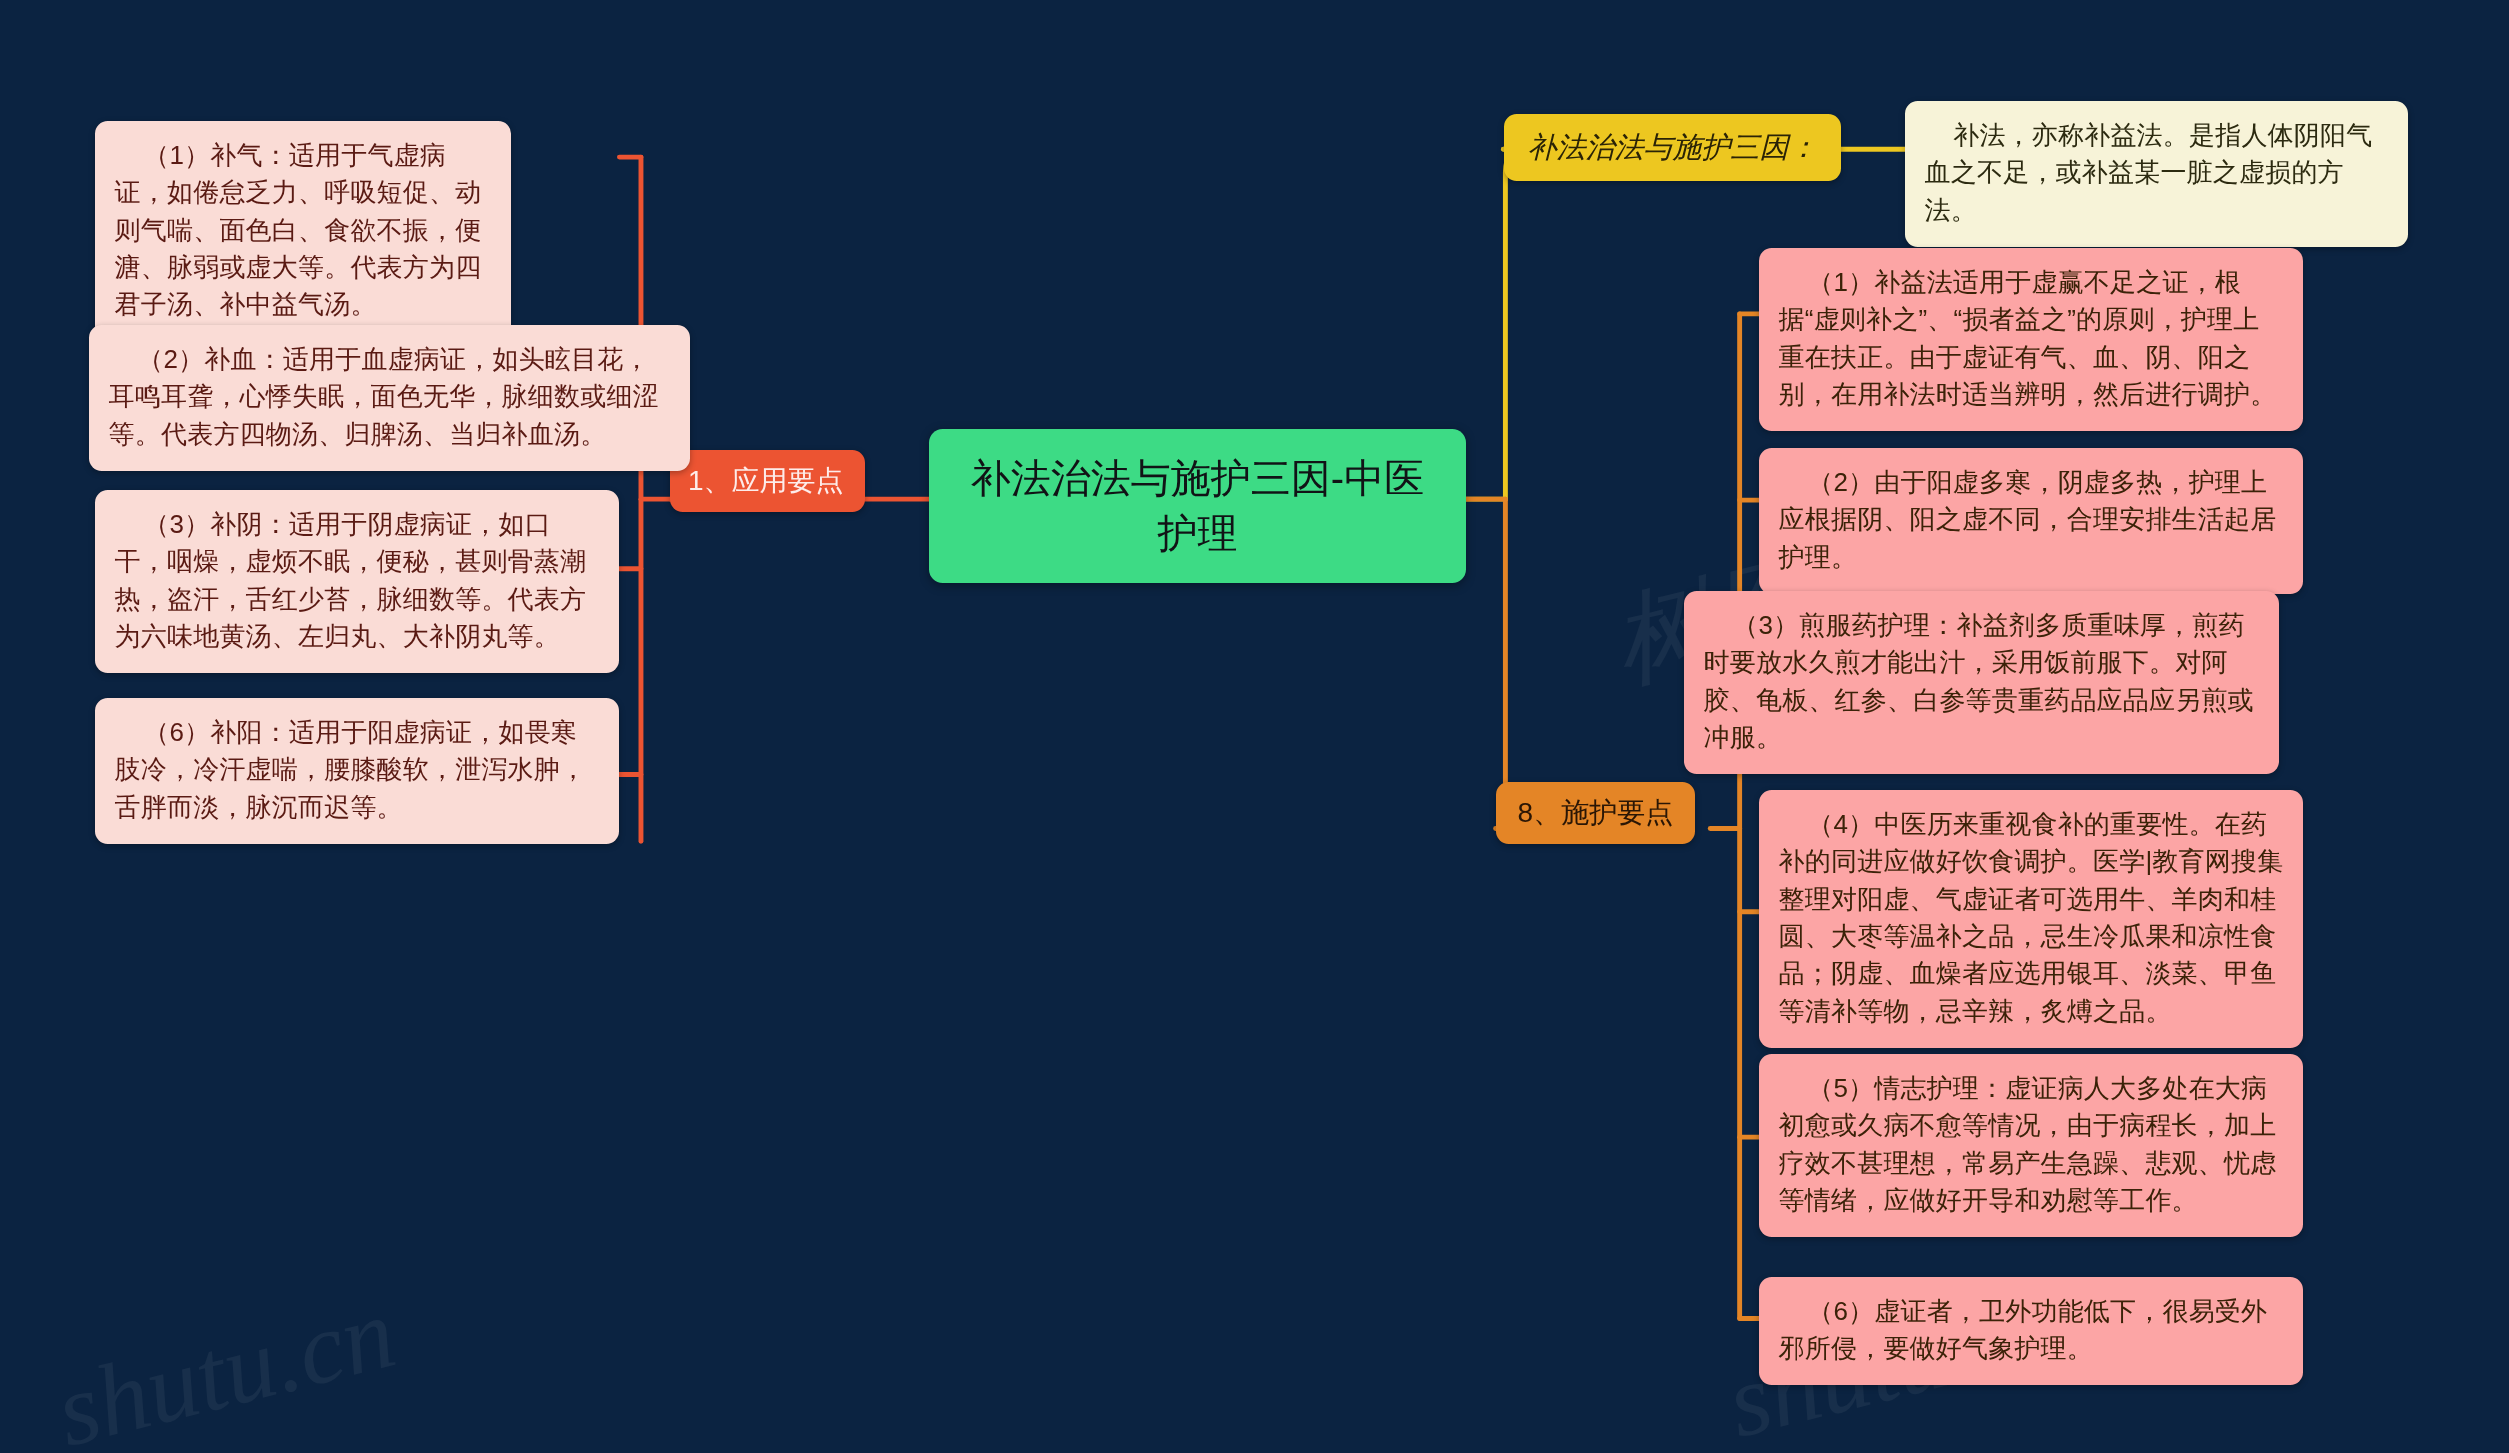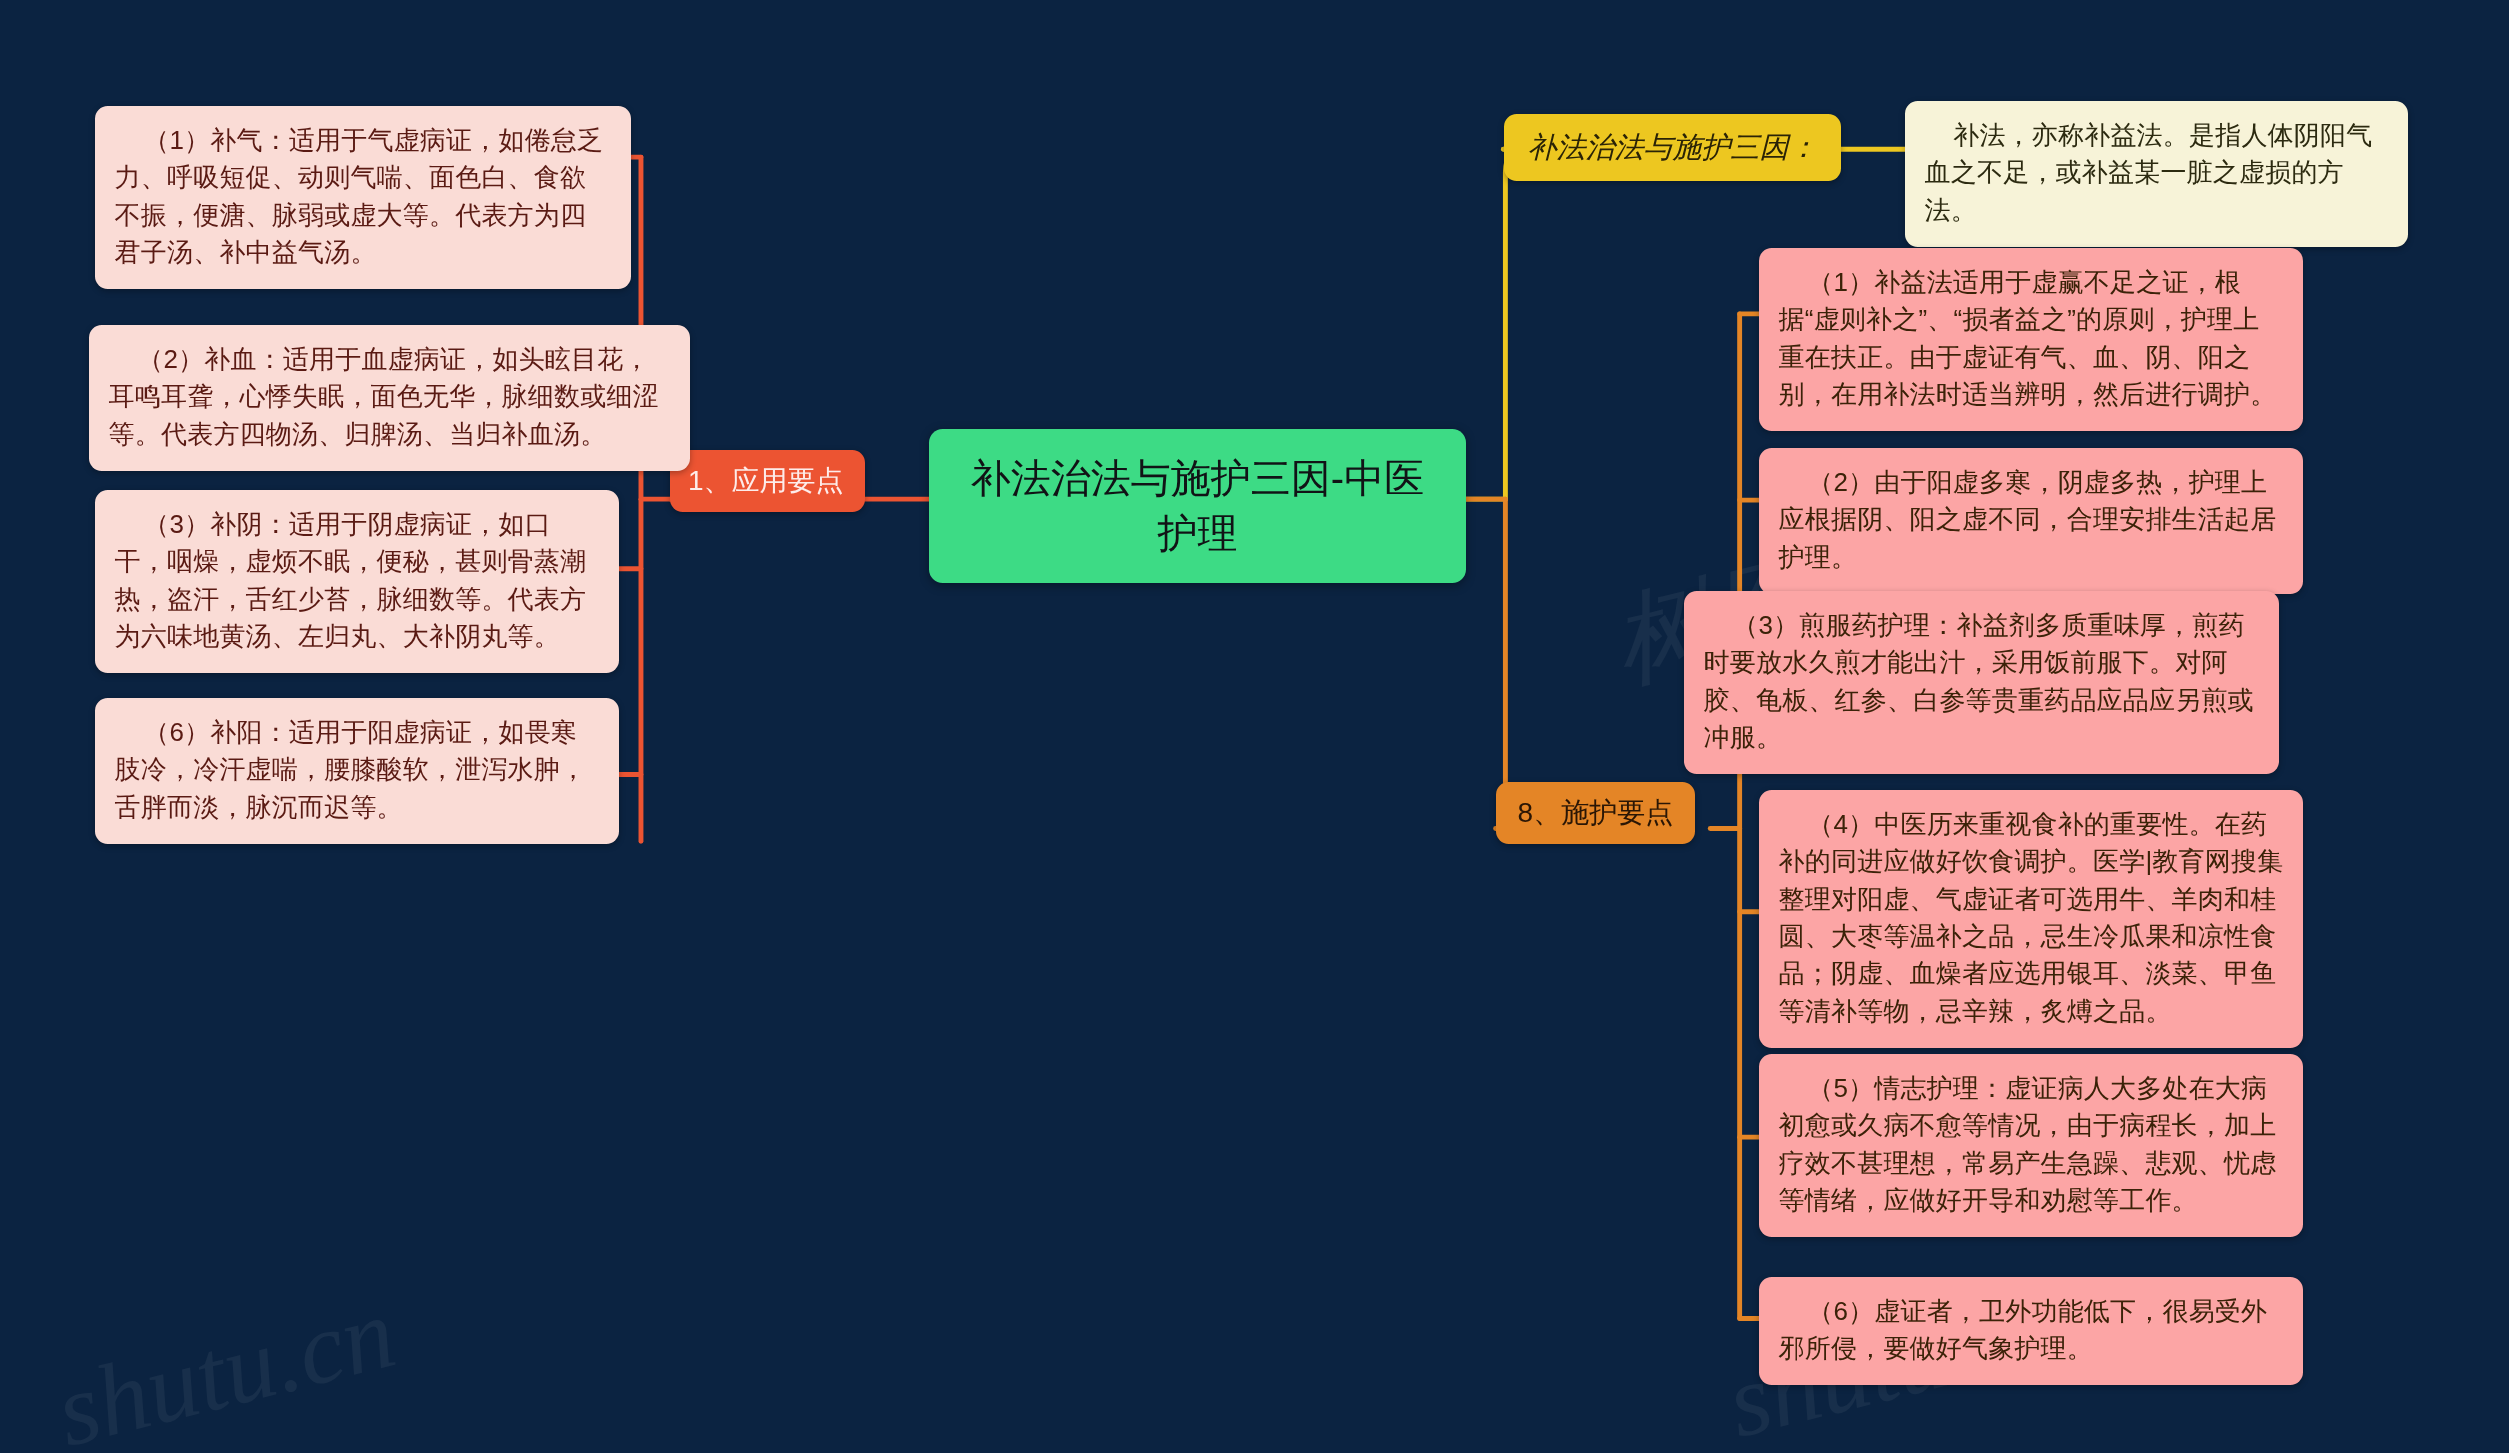--- a/index.html
+++ b/index.html
@@ -70,21 +70,21 @@
     letter-spacing:0.2px;
     box-shadow:0 2px 6.9px rgba(0,0,0,.3);
   }
   .leaf p{margin:0;text-indent:1.1em;}
 
   .leaf-pink{background:#fadcd6;color:#5a1a13;}
   .leaf-peach{background:#fca5a5;color:#3b2208;}
   .leaf-cream{background:#f7f3d8;color:#2c2a10;}
 
   
-  .L1{left:95px;top:106px;width:536px;}
+  .L1{left:95px;top:121px;width:416px;}
   .L2{left:89px;top:325px;width:601px;}
   .L3{left:95px;top:490px;width:524px;}
   .L4{left:95px;top:698px;width:524px;}
 
   
   .R0{left:1905px;top:101px;width:503px;}
   .R1{left:1759px;top:248px;width:544px;}
   .R2{left:1759px;top:448px;width:544px;}
   .R3{left:1684px;top:591px;width:595px;}
   .R4{left:1759px;top:790px;width:544px;}

